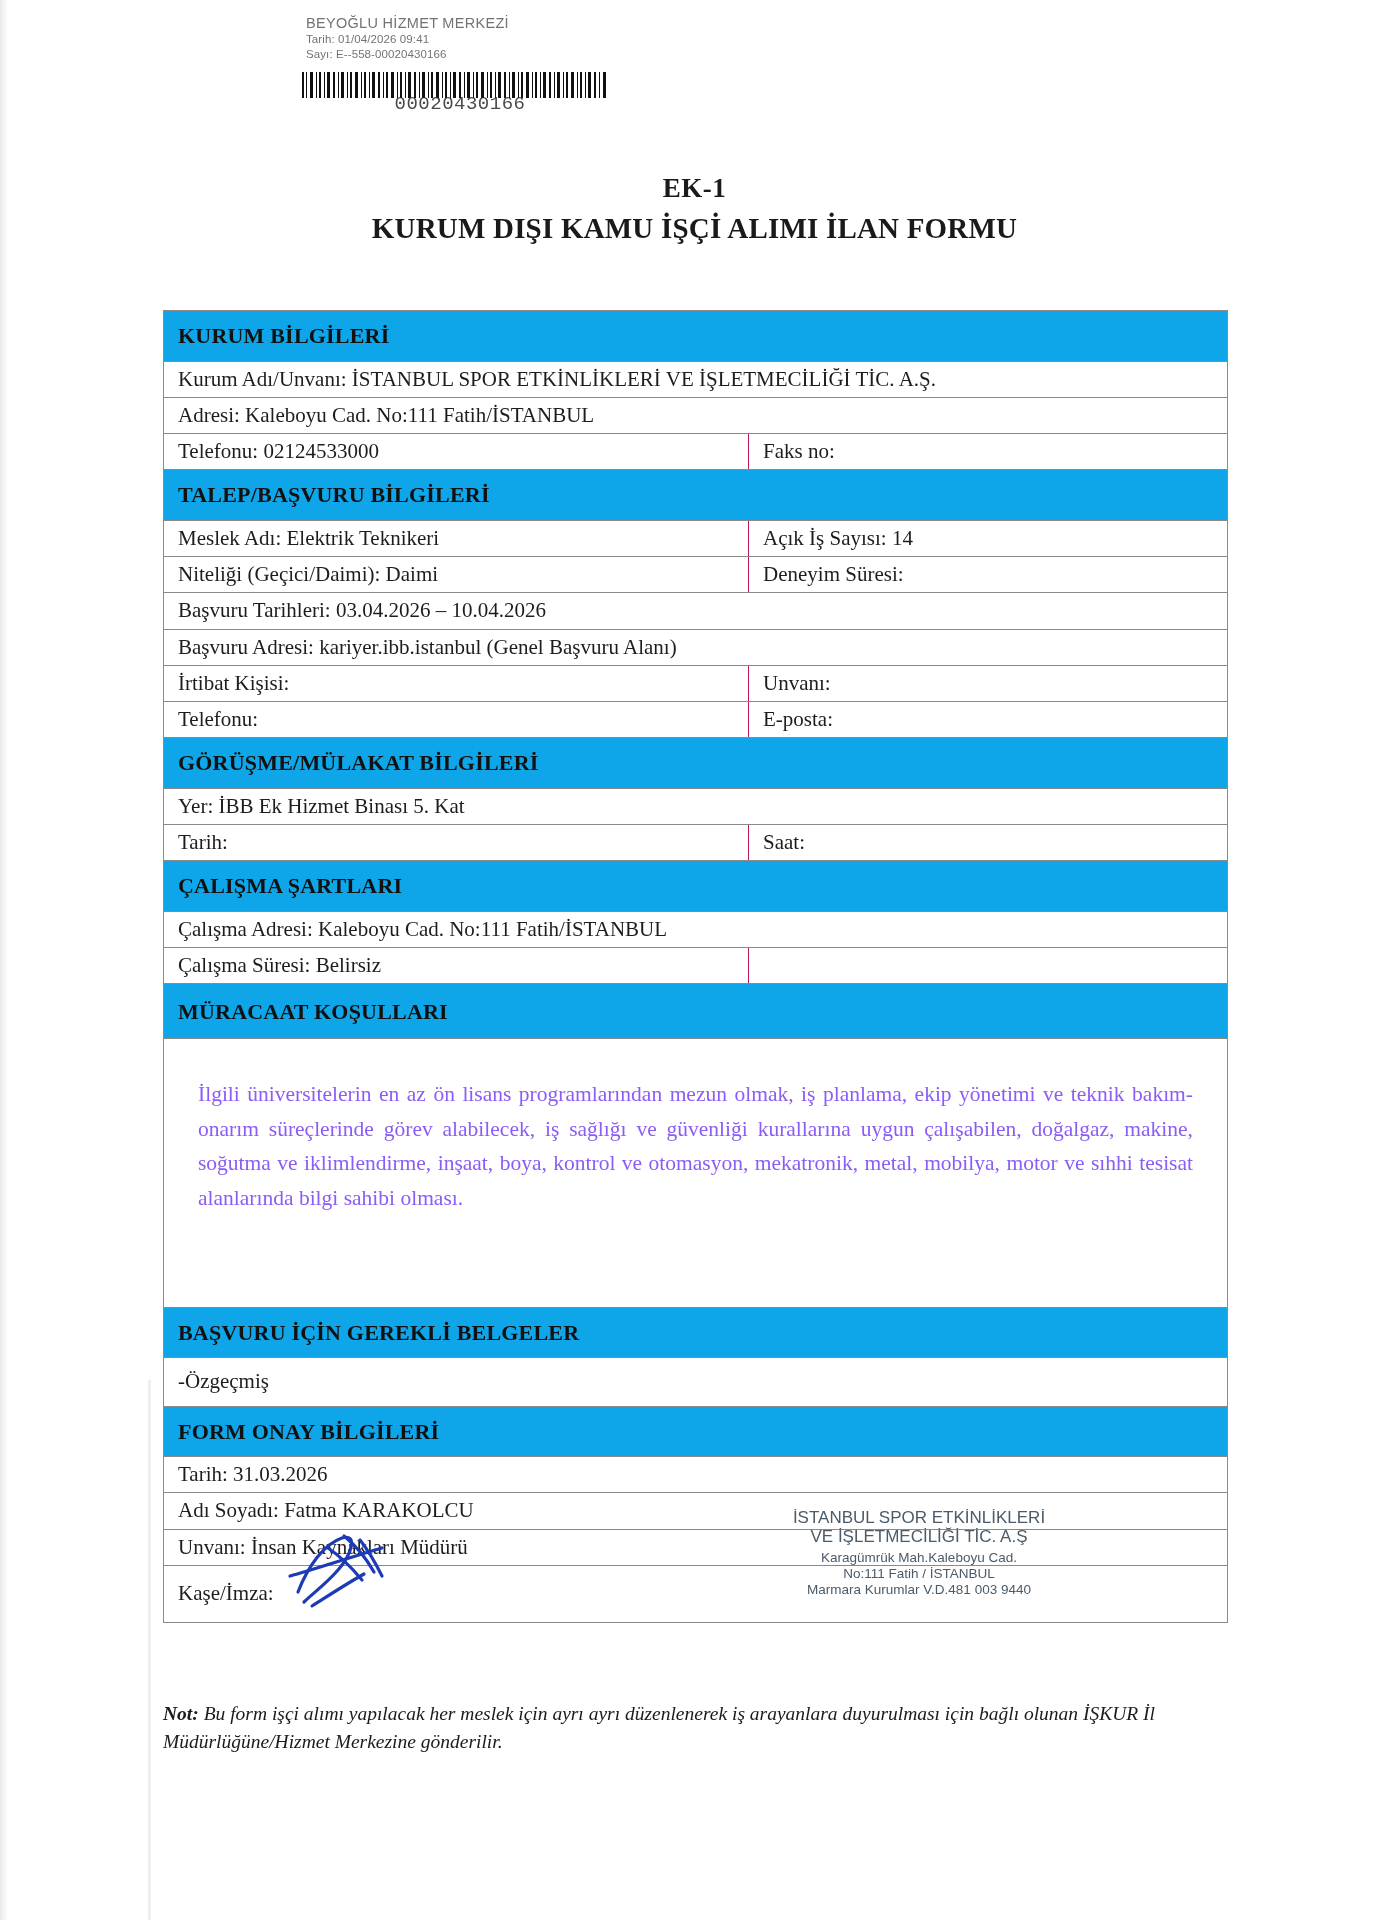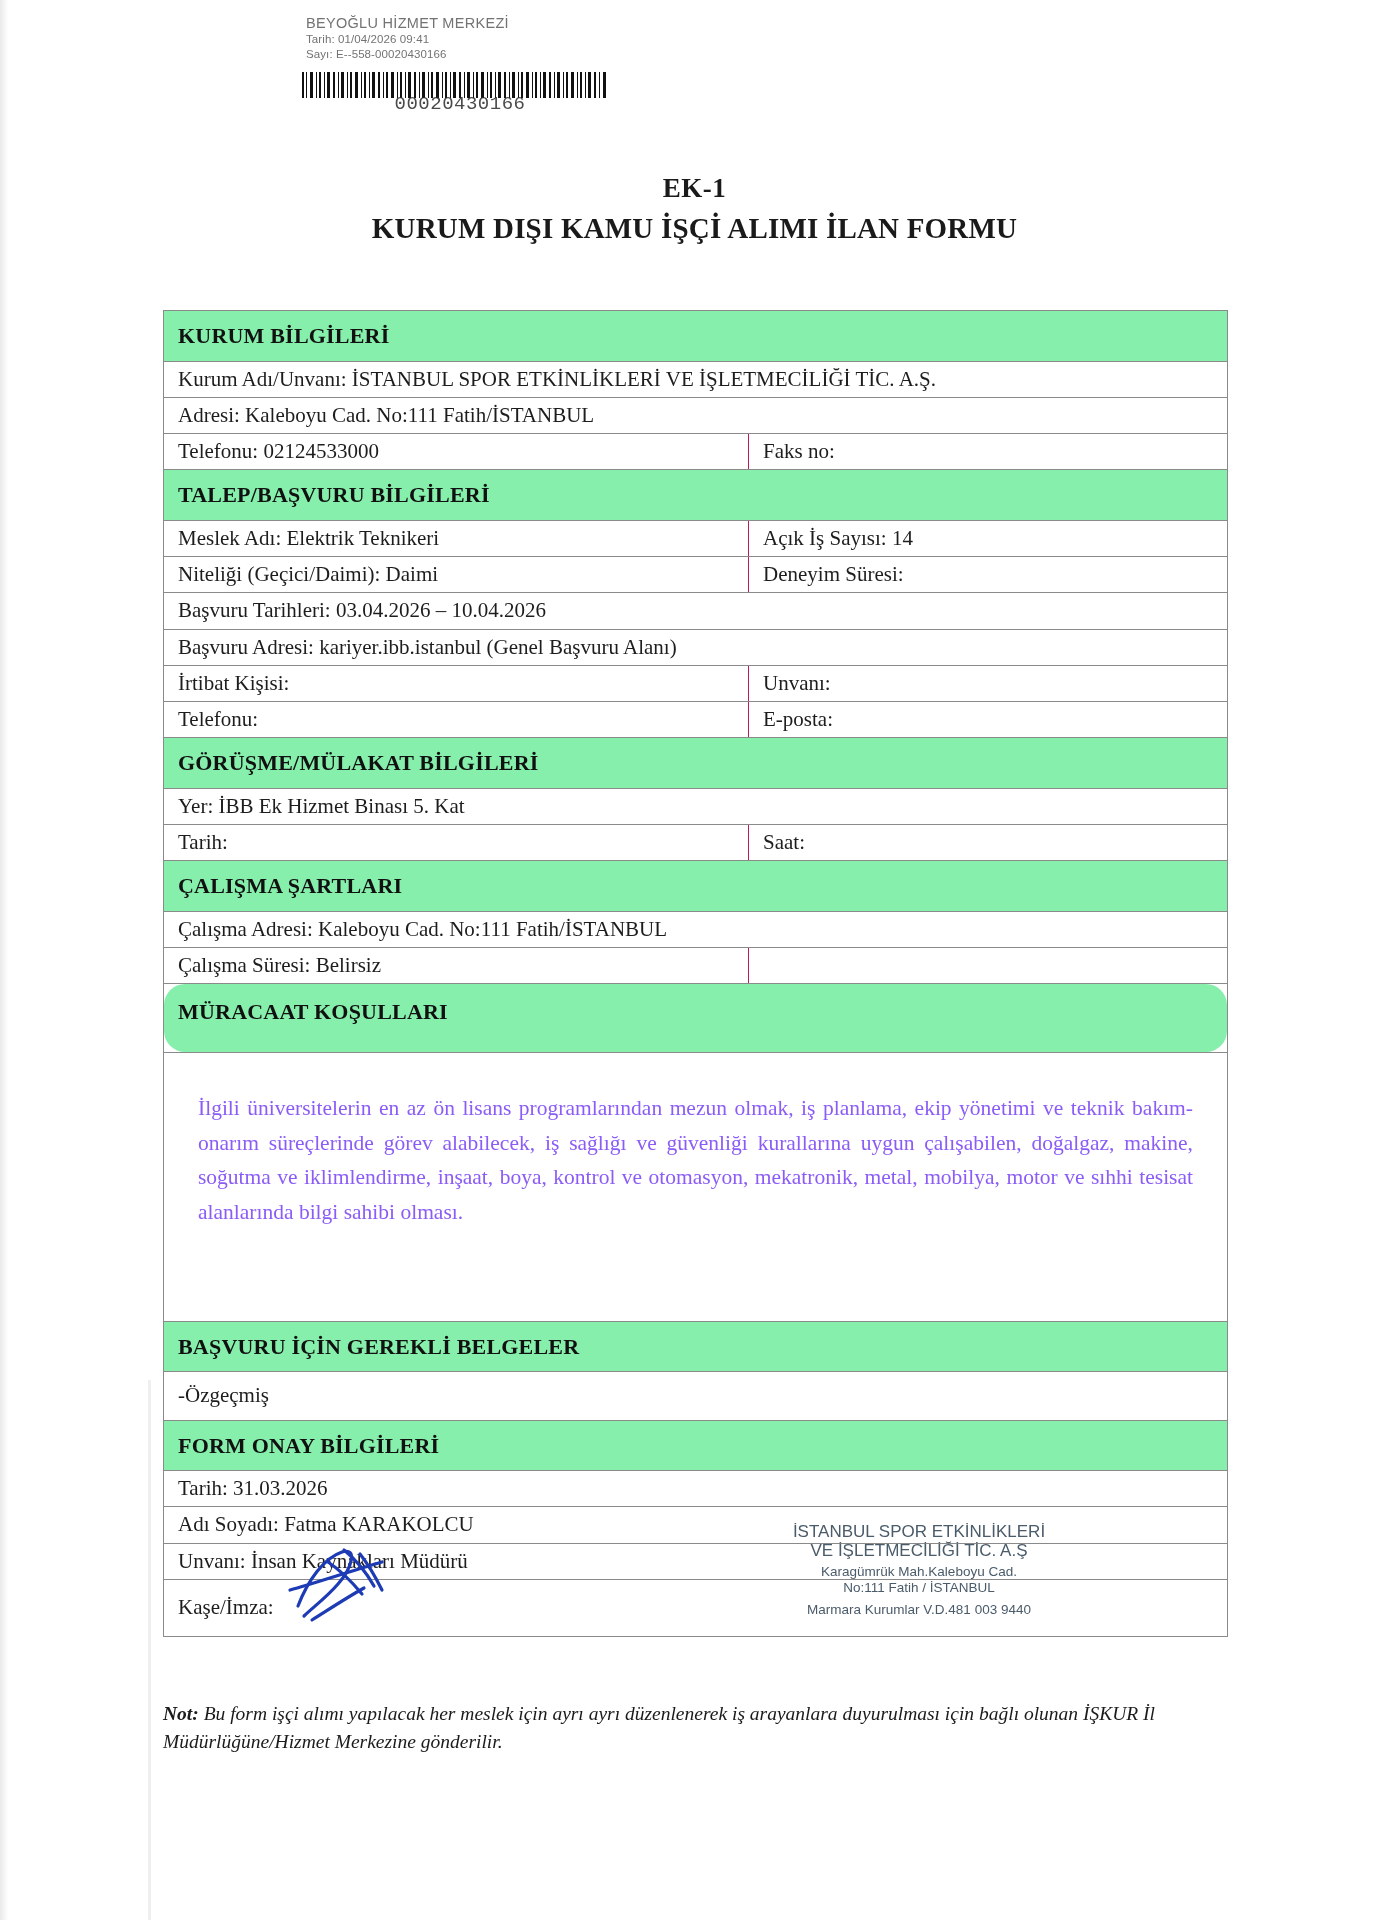--- a/index.html
+++ b/index.html
@@ -106,28 +106,28 @@
     align-items: center;
   }
   .cell.left {
     flex: 0 0 560px;
     border-right: 1px solid #be185d;
   }
   .cell.full {
     flex: 1 1 100%;
   }
   .section {
-    background: #86efac;
+    background: #0ea5e9;
     font-weight: bold;
     font-size: 22px;
     letter-spacing: .2px;
     padding: 11px 10px 11px 14px;
     color: #111;
   }
-  .section.tall { padding-top: 14px; padding-bottom: 26px; border-radius: 21px; }
+  .section.tall { padding-top: 14px; padding-bottom: 12px; }
 
   
   .conditions {
     display: block;
     padding: 38px 34px 44px 34px;
     font-size: 21.5px;
     line-height: 1.62;
     text-align: justify;
     color: #8b5cf6;
     min-height: 186px;
@@ -155,21 +155,21 @@
     width: 420px;
     text-align: center;
     color: #4a5b6a;
     font-family: "Liberation Sans", sans-serif;
     pointer-events: none;
   }
   .company-stamp .l1 { font-size: 17px; line-height: 1.15; }
   .company-stamp .l2 { font-size: 17px; line-height: 1.15; }
   .company-stamp .l3 { font-size: 13.5px; line-height: 1.2; margin-top: 3px; }
   .company-stamp .l4 { font-size: 13.5px; line-height: 1.2; }
-  .company-stamp .l5 { font-size: 13.5px; line-height: 1.2; margin-top: 6px; }
+  .company-stamp .l5 { font-size: 13.5px; line-height: 1.2; margin-top: 0; }
 
   .signature {
     position: absolute;
     left: 118px;
     top: -48px;
     width: 140px;
     height: 110px;
     pointer-events: none;
   }
 

